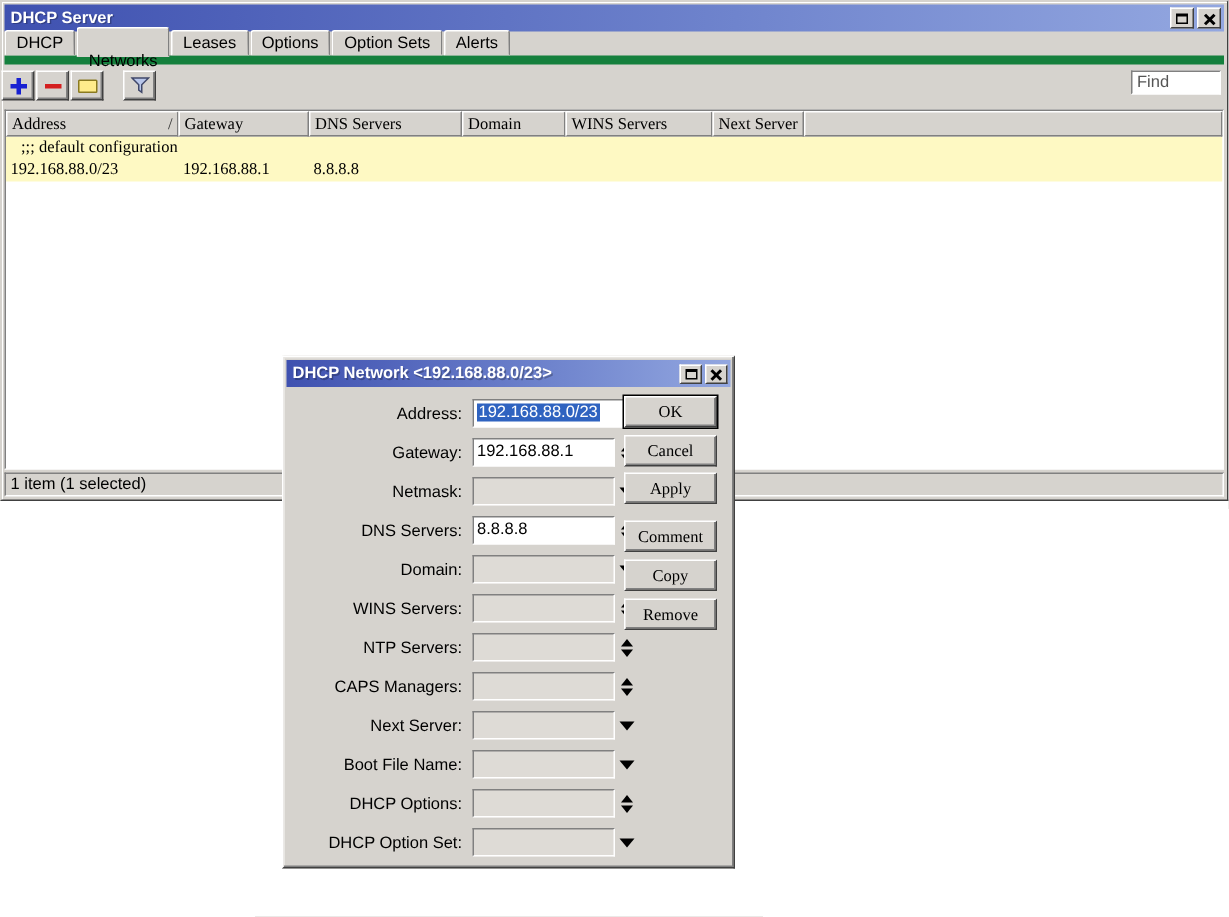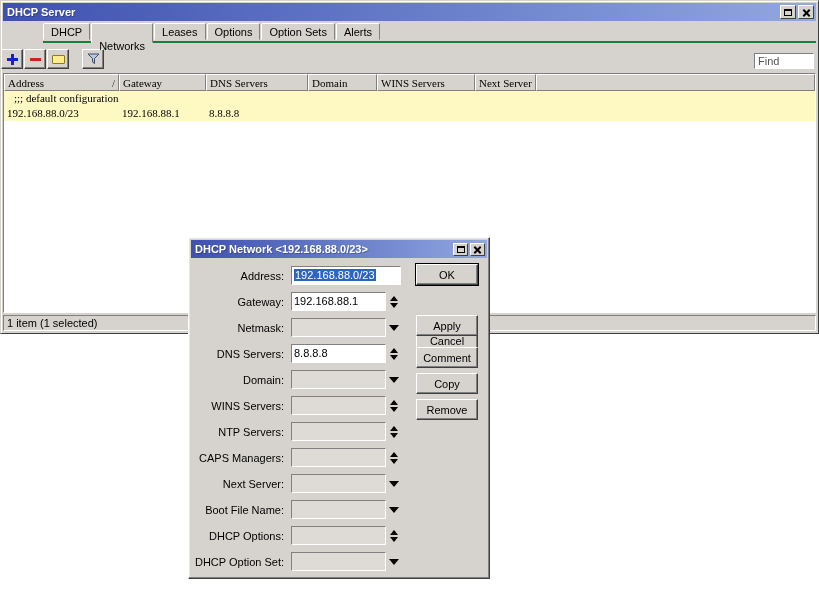--- a/index.html
+++ b/index.html
@@ -41,37 +41,37 @@
   .glyph-close { position: relative; width: 9px; height: 9px; }
   .glyph-close::before, .glyph-close::after {
     content: ""; position: absolute; left: 0; top: 4px; width: 9px; height: 2px; background: #000;
   }
   .glyph-close::before { transform: rotate(45deg); }
   .glyph-close::after  { transform: rotate(-45deg); }
 
   
   .tabbar {
     position: absolute; left: 2px; top: 22px; right: 2px; height: 20px;
-    display: flex; align-items: flex-start; border-bottom: 2px solid #15803d; margin-left: 40px;
+    display: flex; align-items: flex-end; border-bottom: 6px solid #15803d;
   }
   .tab {
     height: 17px; padding: 2px 7px 0 7px; margin-right: 1px;
     background: #d6d3ce; white-space: nowrap; cursor: pointer;
     border: 1px solid; border-color: #ffffff #808080 transparent #ffffff;
     border-top-left-radius: 2px; border-top-right-radius: 2px;
   }
   .tab.active {
     height: 20px; padding-top: 16px; margin-bottom: -1px;
     border-bottom: 1px solid #d6d3ce; font-weight: normal; z-index: 2;
   }
 
   
   .toolbar {
     position: absolute; left: 0; top: 46px; right: 4px; height: 22px;
-    display: flex; align-items: flex-end;
+    display: flex; align-items: flex-start;
   }
   .tool-btn {
     width: 22px; height: 20px; background: #d6d3ce;
     border: 1px solid; border-color: #ffffff #404040 #404040 #ffffff;
     box-shadow: inset -1px -1px 0 #808080;
     display: inline-flex; align-items: center; justify-content: center;
     margin-right: 1px; cursor: pointer; padding: 0;
   }
   .tool-btn.gap { margin-left: 12px; }
   .icon-plus { position: relative; width: 11px; height: 11px; }
@@ -122,21 +122,21 @@
     background: #d6d3ce;
     border: 1px solid; border-color: #ffffff #404040 #404040 #ffffff;
     box-shadow: inset -1px -1px 0 #808080, inset 1px 1px 0 #e8e6e2;
     z-index: 10;
   }
   .dialog-titlebar {
     position: absolute; left: 2px; top: 2px; right: 2px; height: 18px;
     background: linear-gradient(90deg, #3f51b0 0%, #6f84cd 60%, #93a7e0 100%);
     display: flex; align-items: center;
   }
-  .dialog-body { position: absolute; left: 2px; top: 20px; right: 2px; bottom: 2px; padding-top: 7px; }
+  .dialog-body { position: absolute; left: 2px; top: 20px; right: 2px; bottom: 2px; padding-top: 7px; padding-left: 24px; }
   .field-row { display: flex; align-items: center; height: 21px; margin-bottom: 5px; }
   .field-label { width: 98px; text-align: right; padding-right: 5px; white-space: nowrap; }
   .field-input {
     width: 95px; height: 19px; line-height: 17px; margin-left: 2px; padding-left: 2px;
     border: 1px solid; border-color: #808080 #ffffff #ffffff #808080;
     background: #dedbd6; overflow: hidden; white-space: nowrap; cursor: text;
   }
   .field-input.wide { width: 110px; }
   .field-input.filled { background: #ffffff; }
   .fval.hl { background: #2f63c0; color: #ffffff; padding: 0 1px; }
@@ -144,26 +144,26 @@
     width: 13px; height: 19px; margin-left: 1px;
     display: inline-flex; flex-direction: column; align-items: center; justify-content: center;
     cursor: pointer;
   }
   .tri-up   { width: 0; height: 0; border-left: 4px solid transparent; border-right: 4px solid transparent; border-bottom: 5px solid #000; margin-bottom: 2px; }
   .tri-down { width: 0; height: 0; border-left: 4px solid transparent; border-right: 4px solid transparent; border-top: 5px solid #000; }
   .tri-drop { width: 0; height: 0; border-left: 5px solid transparent; border-right: 5px solid transparent; border-top: 6px solid #000; }
 
   .dlg-btn {
     position: absolute; right: 11px; width: 62px; height: 21px;
-    background: #d6d3ce; font-family: Liberation Sans, sans-serif; font-size: 11px;
+    background: #d6d3ce; font-family: Liberation Serif, serif; font-size: 11px;
     border: 1px solid; border-color: #ffffff #404040 #404040 #ffffff;
     box-shadow: inset -1px -1px 0 #808080; cursor: pointer;
   }
   .dlg-btn.default { box-shadow: inset -1px -1px 0 #808080, 0 0 0 1px #000; }
-  .btn-0 { top: 26px; } .btn-1 { top: 52px; margin-top: 40px; } .btn-2 { top: 77px; }
+  .btn-0 { top: 26px; } .btn-1 { top: 52px; } .btn-2 { top: 77px; }
   .btn-3 { top: 109px; } .btn-4 { top: 135px; } .btn-5 { top: 161px; }
 </style>
 </head>
 <body>
 
 <div class="main-window">
 
   <div class="titlebar">
     <span class="titlebar-text">DHCP Server</span>
     <span class="titlebar-controls">

